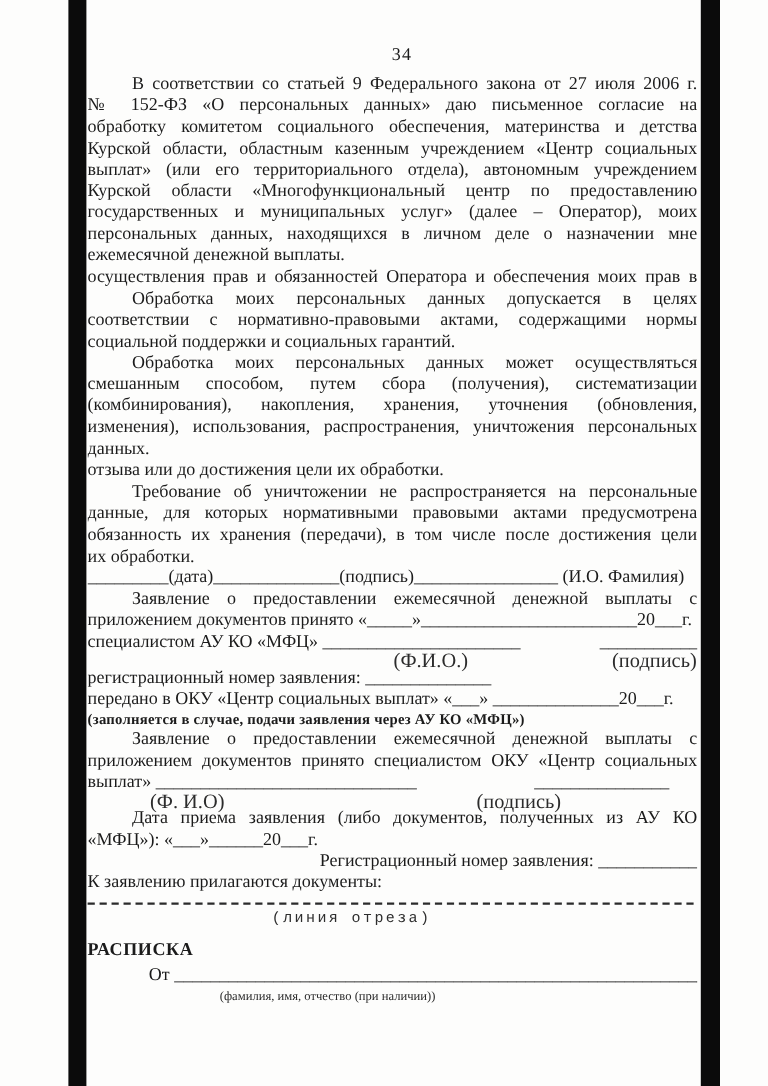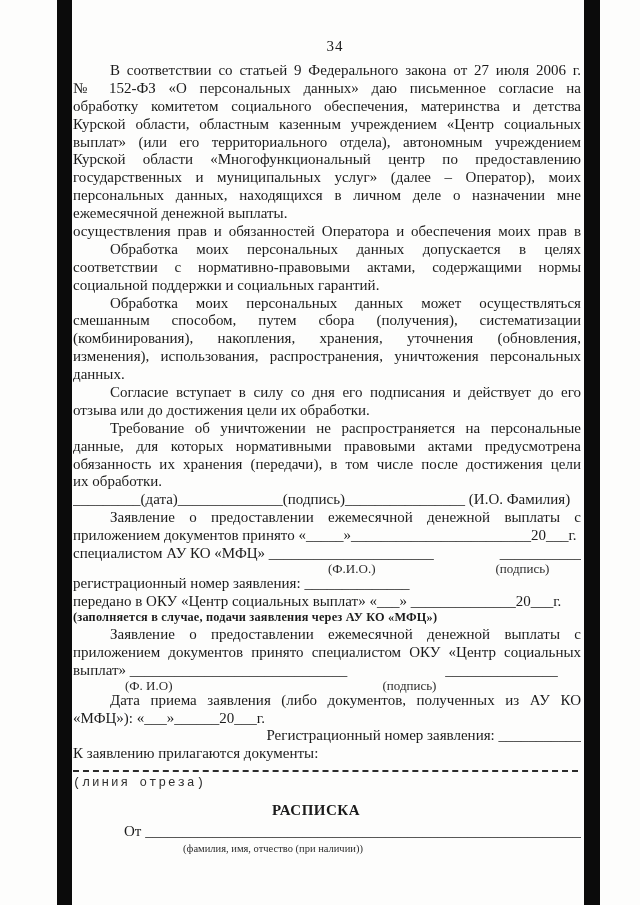--- a/index.html
+++ b/index.html
@@ -9,31 +9,31 @@
   .bar-left{left:57px;width:15px;}
   .bar-right{left:584px;width:16px;}
   .content{position:absolute;left:73px;top:38px;width:508px;font-size:15px;line-height:17.9px;}
   .pageno{height:24px;text-align:center;padding-left:16px;letter-spacing:1px;}
   .ln{height:17.9px;overflow:hidden;}
   .j{text-align:justify;text-align-last:justify;-moz-text-align-last:justify;}
   .ind{text-indent:37px;text-align:right;}
   .row3{height:18px;white-space:nowrap;overflow:hidden;}
   .gap-m{display:inline-block;width:66px;}
   .gap-o{display:inline-block;width:98px;}
-  .labels{height:12px;font-size:13px;line-height:11px;white-space:nowrap;color:#2c2c2c;}
+  .labels{height:12px;font-size:17px;line-height:11px;white-space:nowrap;color:#2c2c2c;}
   .lab1m{margin-left:255px;}
   .lab2m{margin-left:120px;}
   .lab1o{margin-left:52px;}
   .lab2o{margin-left:210px;}
   .note{height:15px;font-size:12.3px;line-height:13px;font-weight:bold;letter-spacing:.2px;overflow:hidden;}
   .cutline{width:505px;height:0;border-top:2px dashed #2b2b2b;margin-top:7px;}
-  .cutlabel{height:17px;margin-top:3px;width:440px;
+  .cutlabel{height:17px;margin-top:3px;width:440px;text-align:center;
             font-family:"Liberation Mono","DejaVu Sans Mono",monospace;
             font-size:12.5px;letter-spacing:2px;color:#2e2e2e;overflow:hidden;}
-  .receipt{height:18px;margin-top:10px;width:390px;text-align:center;font-weight:600;letter-spacing:.5px;margin-left:48px;}
+  .receipt{height:18px;margin-top:10px;width:390px;text-align:left;font-weight:600;letter-spacing:.5px;}
   .fromrow{margin-top:3px;height:20px;padding-left:51px;white-space:nowrap;overflow:hidden;}
   .caption{width:400px;text-align:center;font-size:10.5px;line-height:12px;height:14px;color:#2c2c2c;overflow:hidden;}
   .blank{letter-spacing:0;}
 </style>
 </head>
 <body>
 
 <div class="page">
   <div class="bar bar-left"></div>
   <div class="bar bar-right"></div>
@@ -52,21 +52,20 @@
     <div class="ln">ежемесячной денежной выплаты.</div>
     <div class="ln j">осуществления прав и обязанностей Оператора и обеспечения моих прав в</div>
     <div class="ln ind j">Обработка моих персональных данных допускается в целях</div>
     <div class="ln j">соответствии с нормативно-правовыми актами, содержащими нормы</div>
     <div class="ln">социальной поддержки и социальных гарантий.</div>
     <div class="ln ind j">Обработка моих персональных данных может осуществляться</div>
     <div class="ln j">смешанным способом, путем сбора (получения), систематизации</div>
     <div class="ln j">(комбинирования), накопления, хранения, уточнения (обновления,</div>
     <div class="ln j">изменения), использования, распространения, уничтожения персональных</div>
     <div class="ln">данных.</div>
-    <div class="ln ind j">Согласие вступает в силу со дня его подписания и действует до его</div>
     <div class="ln">отзыва или до достижения цели их обработки.</div>
     <div class="ln ind j">Требование об уничтожении не распространяется на персональные</div>
     <div class="ln j">данные, для которых нормативными правовыми актами предусмотрена</div>
     <div class="ln j">обязанность их хранения (передачи), в том числе после достижения цели</div>
     <div class="ln">их обработки.</div>
 
     <div class="ln">_________(дата)______________(подпись)________________ (И.О. Фамилия)</div>
 
     <div class="ln ind j">Заявление о предоставлении ежемесячной денежной выплаты с</div>
     <div class="ln">приложением документов принято «_____»________________________20___г.</div>

